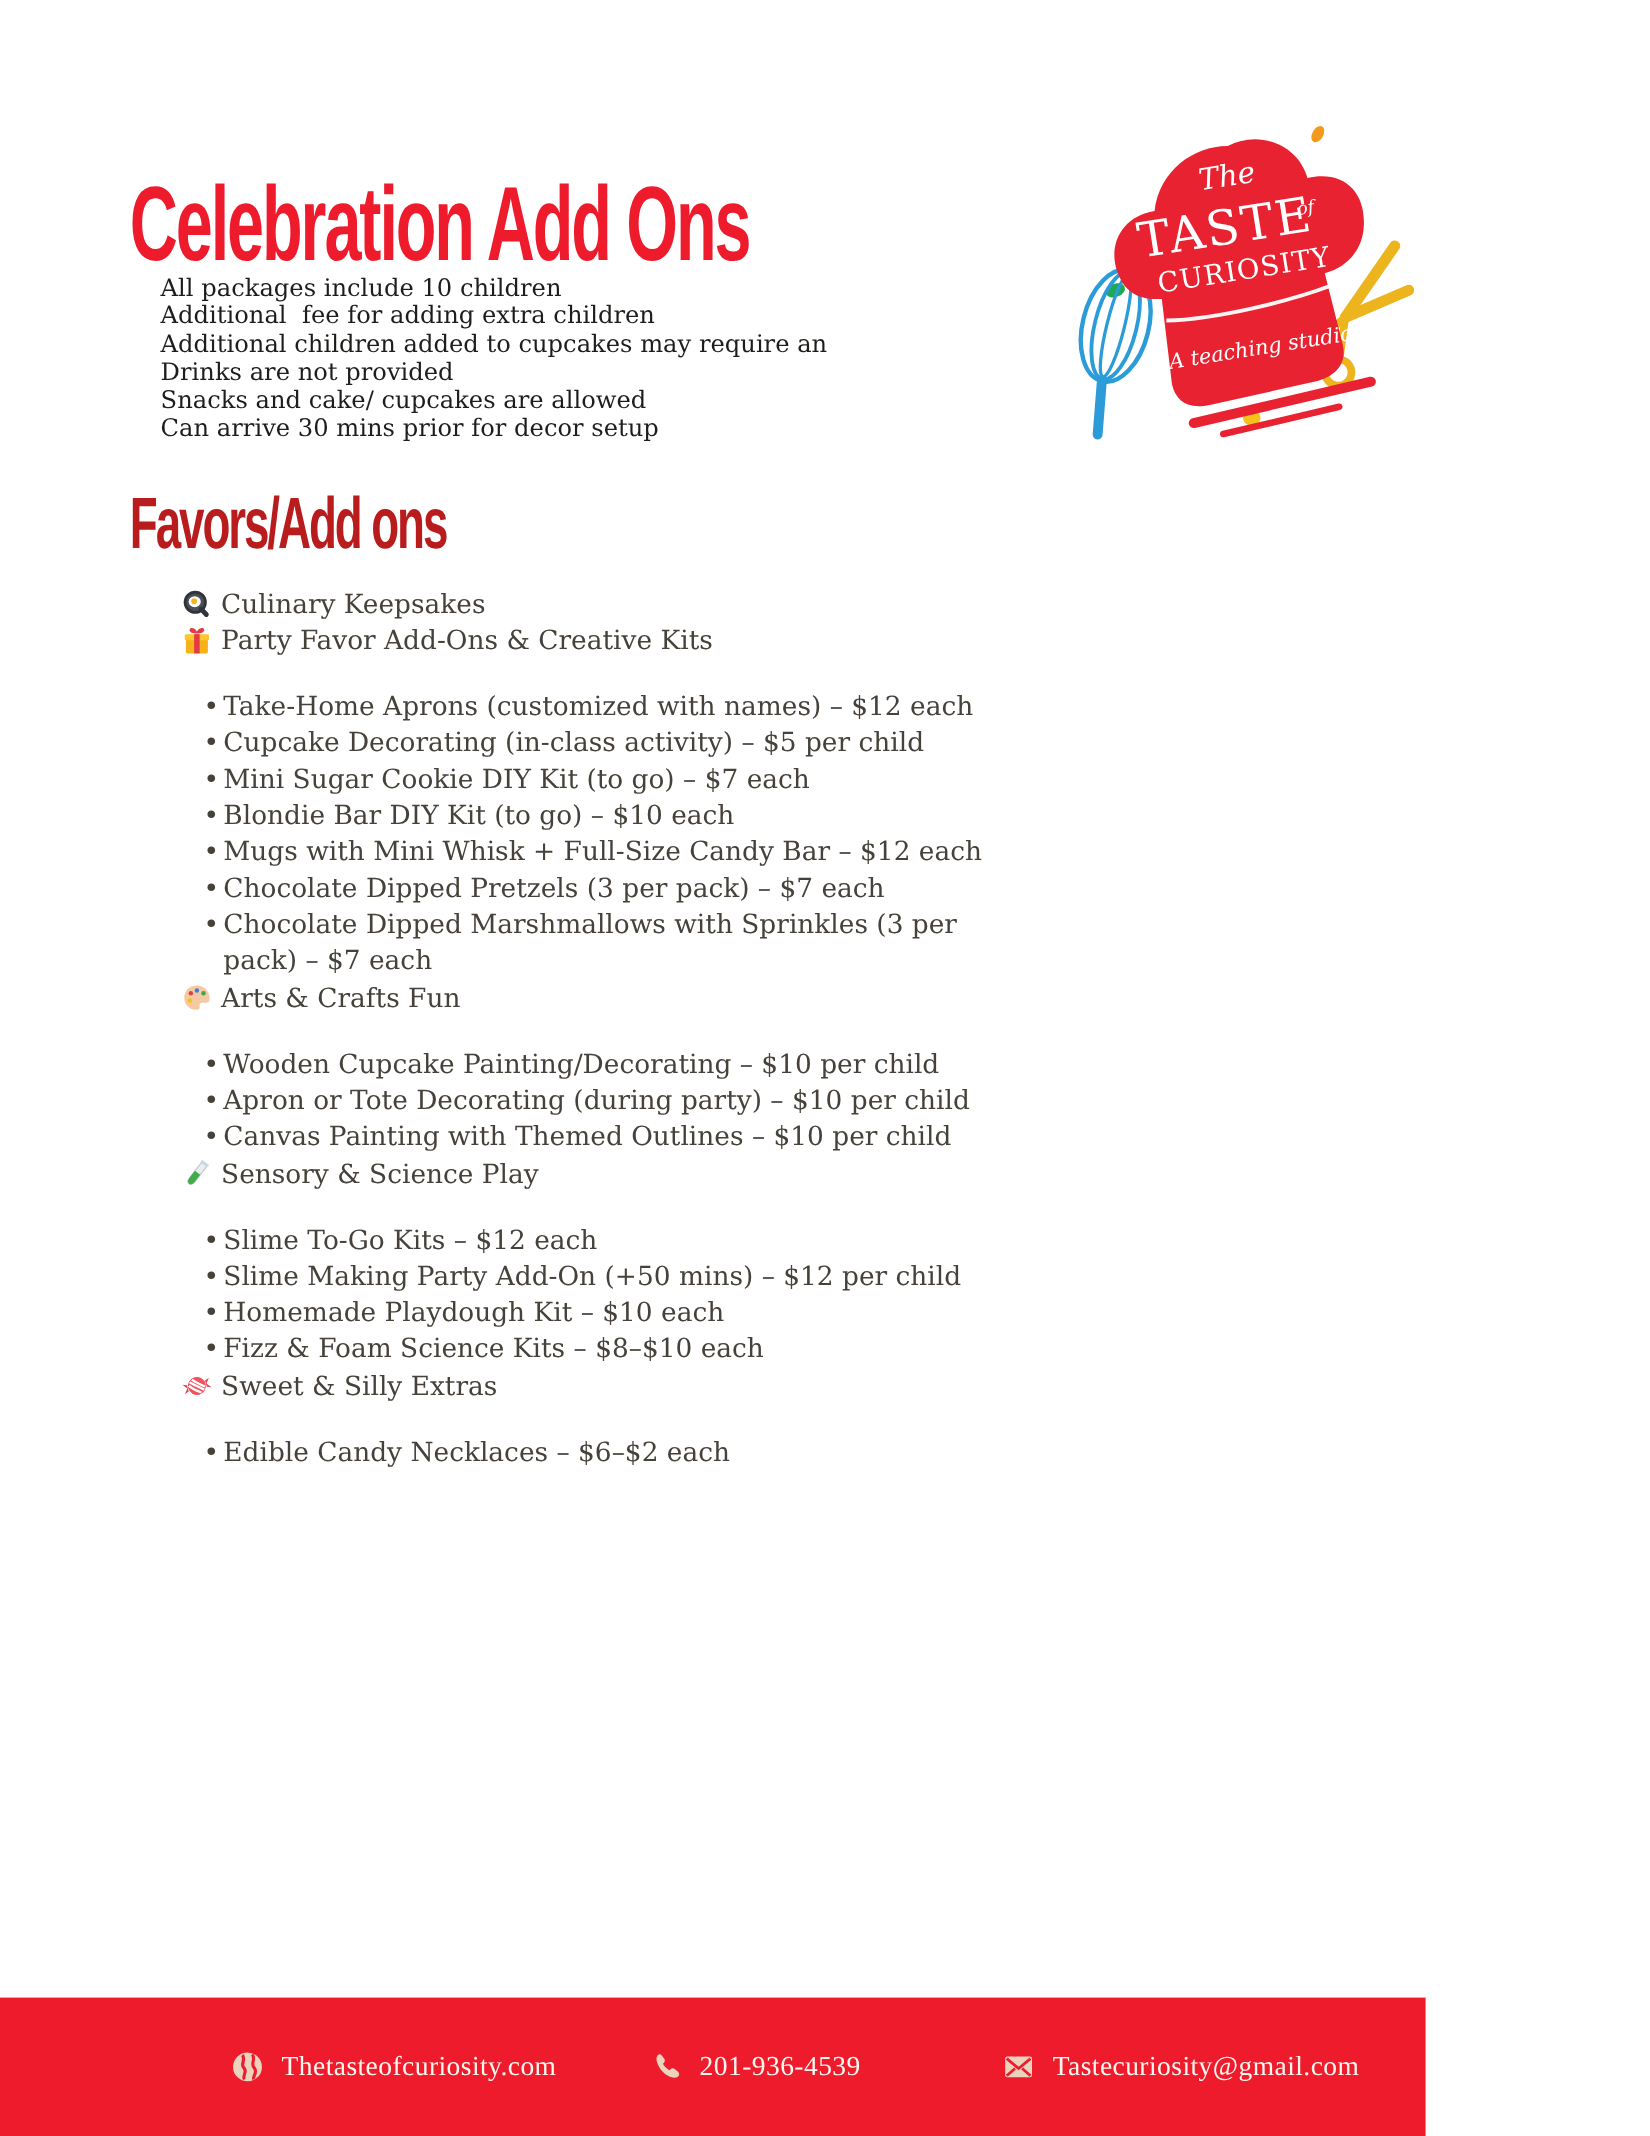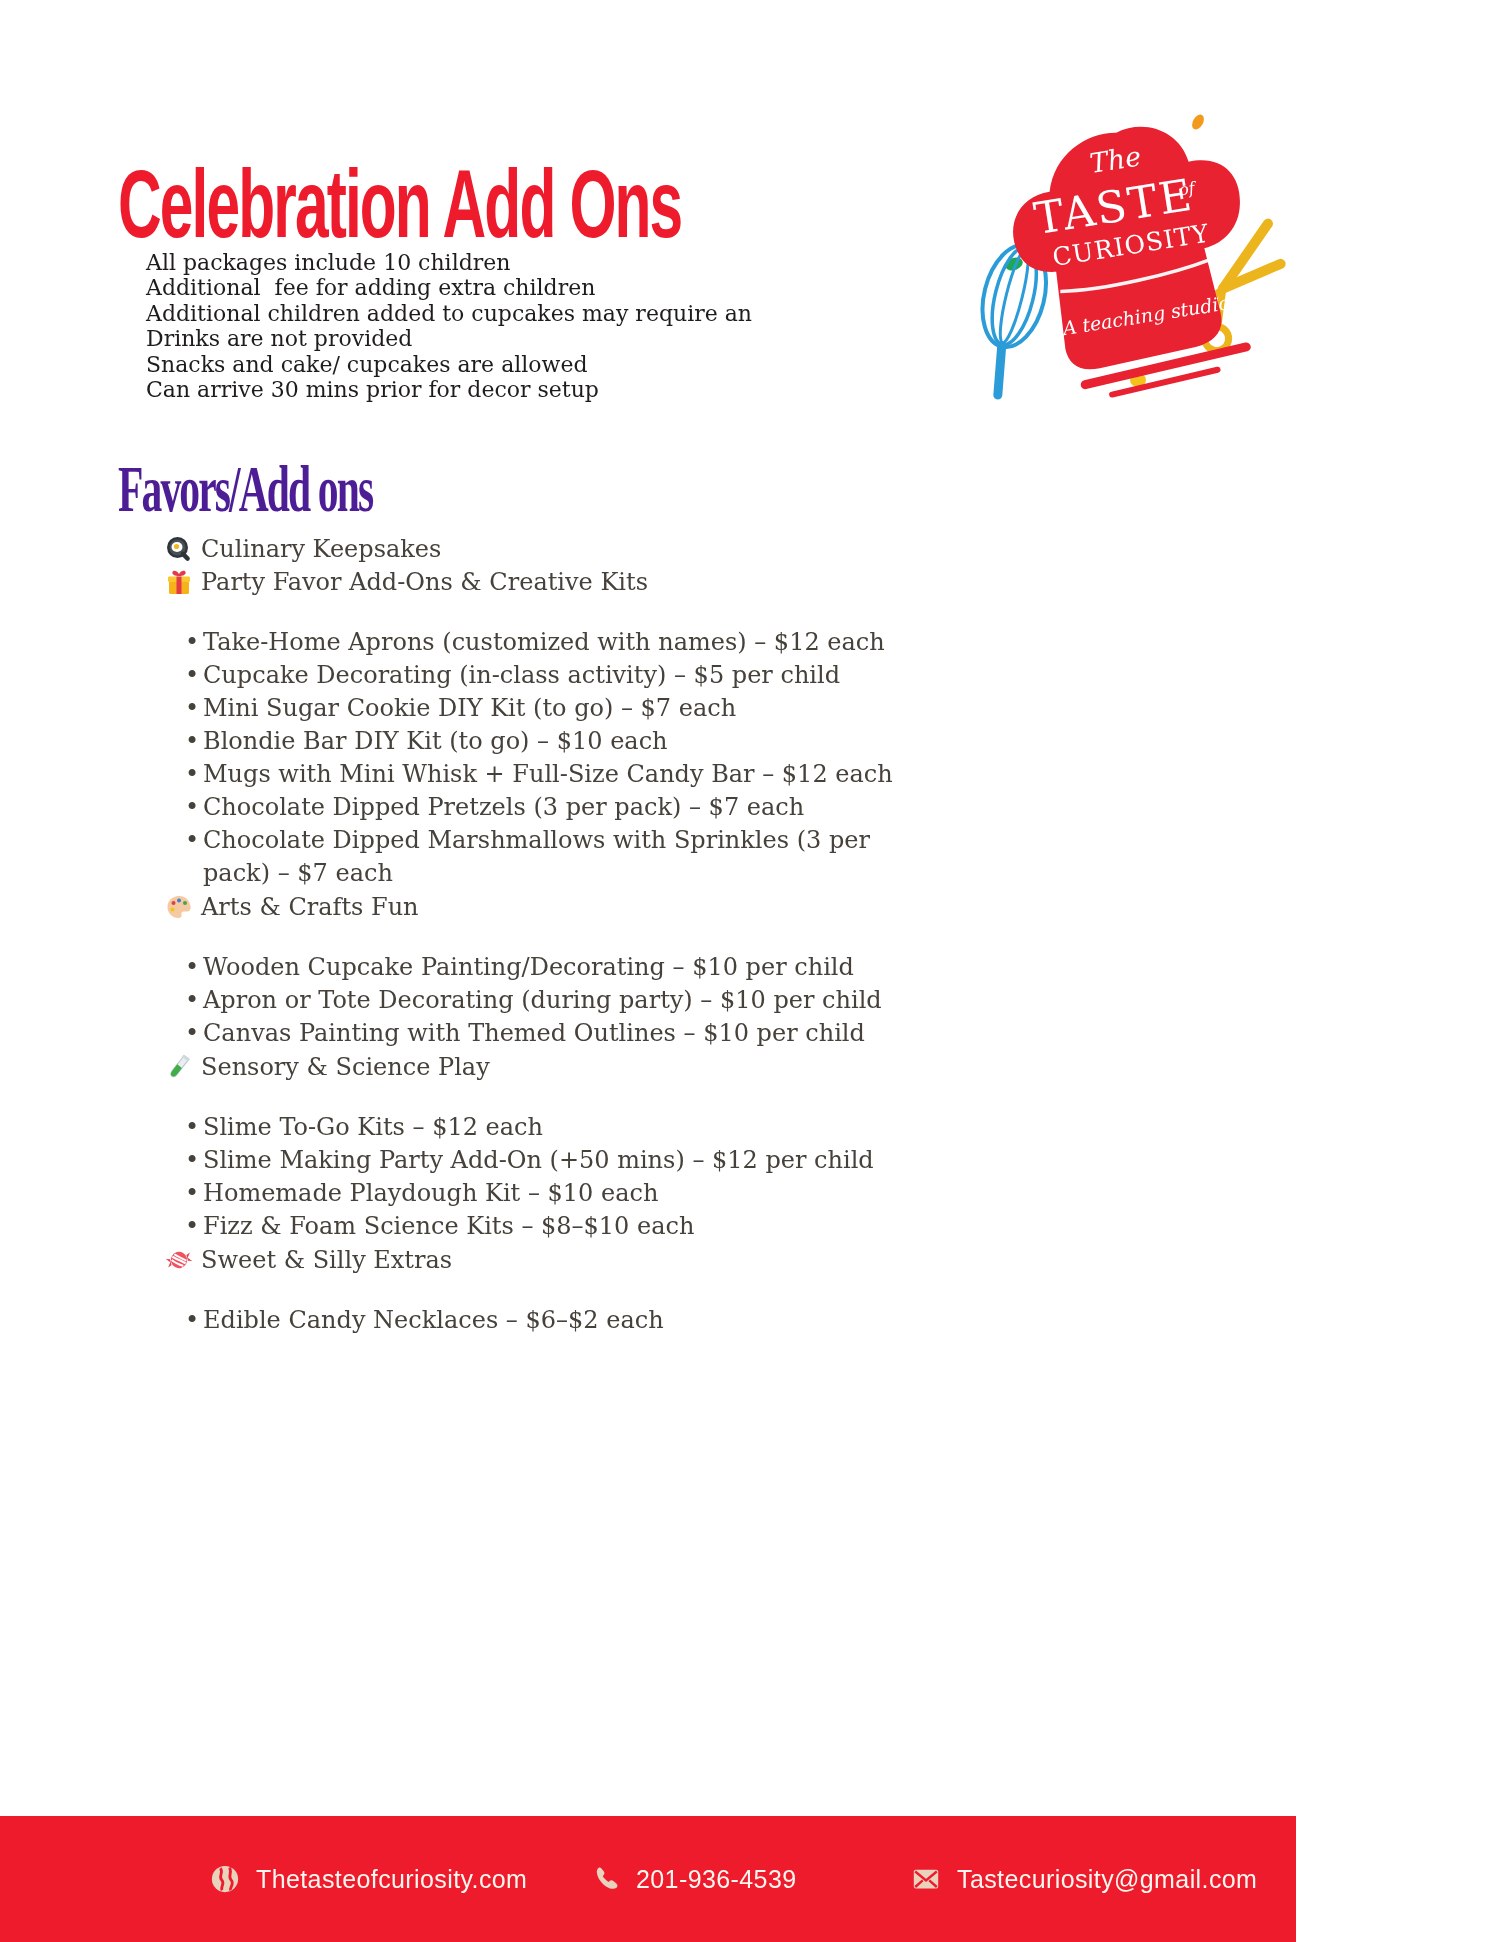--- a/index.html
+++ b/index.html
@@ -17,24 +17,24 @@
   }
   .squish { display:inline-block; transform:scaleX(0.63); transform-origin:0 50%; letter-spacing:-3px; }
   
   .intro {
     position:absolute; left:146px; top:250px;
     font-size:22px; line-height:25.4px; color:#1e1d1b;
   }
   .intro div { white-space:pre-wrap; }
   
   .section-heading {
-    position:absolute; left:118px; top:456px;
-    font-family:Liberation Serif, serif;
+    position:absolute; left:118px; top:442px;
+    font-family:Liberation Sans, sans-serif;
     font-weight:bold; font-size:66px; line-height:1;
-    color:#4c1d95; white-space:nowrap;
+    color:#b91c1c; white-space:nowrap;
   }
   
   .favors { position:absolute; left:165px; top:532px; font-size:24px; color:#46413a; }
   .favor-group-header { display:flex; align-items:center; gap:8px; height:33px; }
   .favor-group-header .gicon { width:28px; height:28px; display:inline-flex; }
   .favor-group-header .gicon svg { width:28px; height:28px; }
   .favor-items { list-style:none; max-width:772px;margin-top:28px; }
   .favor-items li { position:relative; padding-left:38px; line-height:33px; }
   .favor-items li::before {
     content:"•"; position:absolute; left:20px; top:0;
@@ -44,21 +44,21 @@
   .logo { position:absolute; left:930px; top:92px; width:350px; height:310px; }
   .logo svg { width:100%; height:100%; overflow:visible; }
   
   .footer {
     position:absolute; left:0; bottom:0; width:1500px; height:126px;
     background:#ee1b2d;
   }
   .footer-item {
     position:absolute; top:0; height:100%;
     display:flex; align-items:center; gap:16px;
-    font-family:Liberation Sans, sans-serif;
+    font-family:Liberation Serif, serif;
     font-size:25px; color:#fdf7ef; letter-spacing:0.4px;
   }
   .footer-item .ficon { display:inline-flex; }
 </style>
 </head>
 <body>
 
 <div class="page">
 
   <h1 class="title"><span class="squish">Celebration Add Ons</span></h1>

